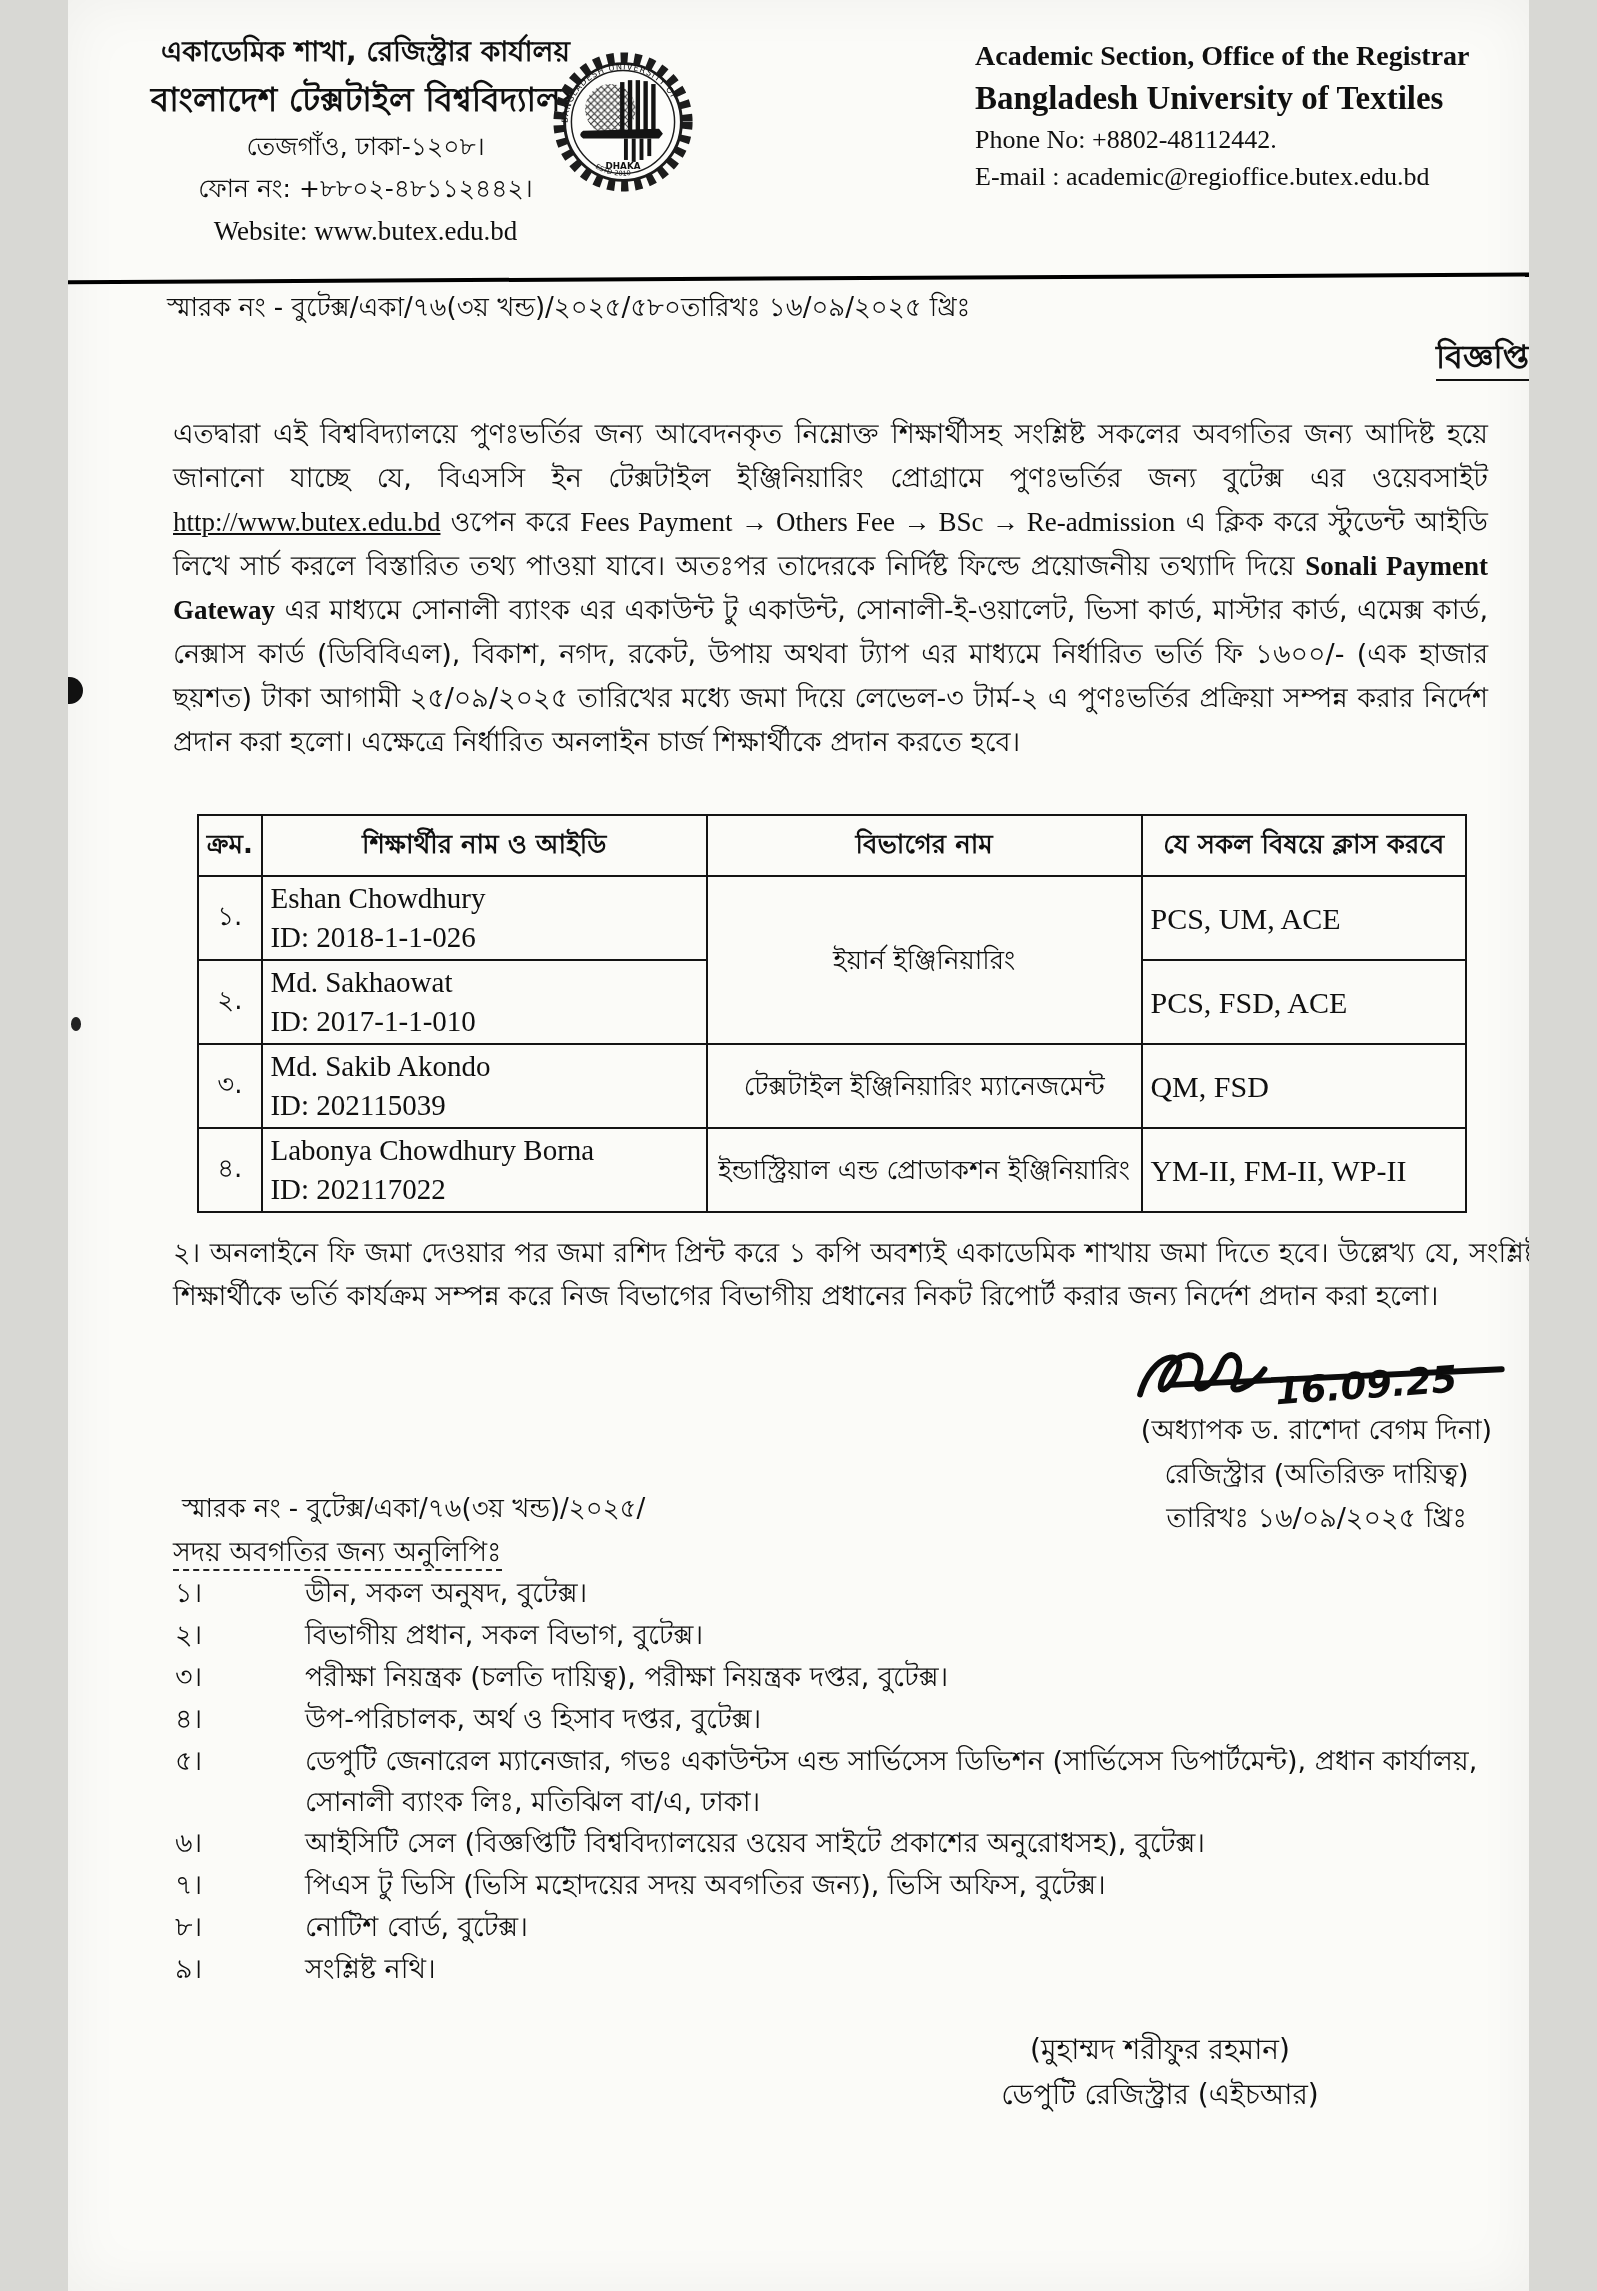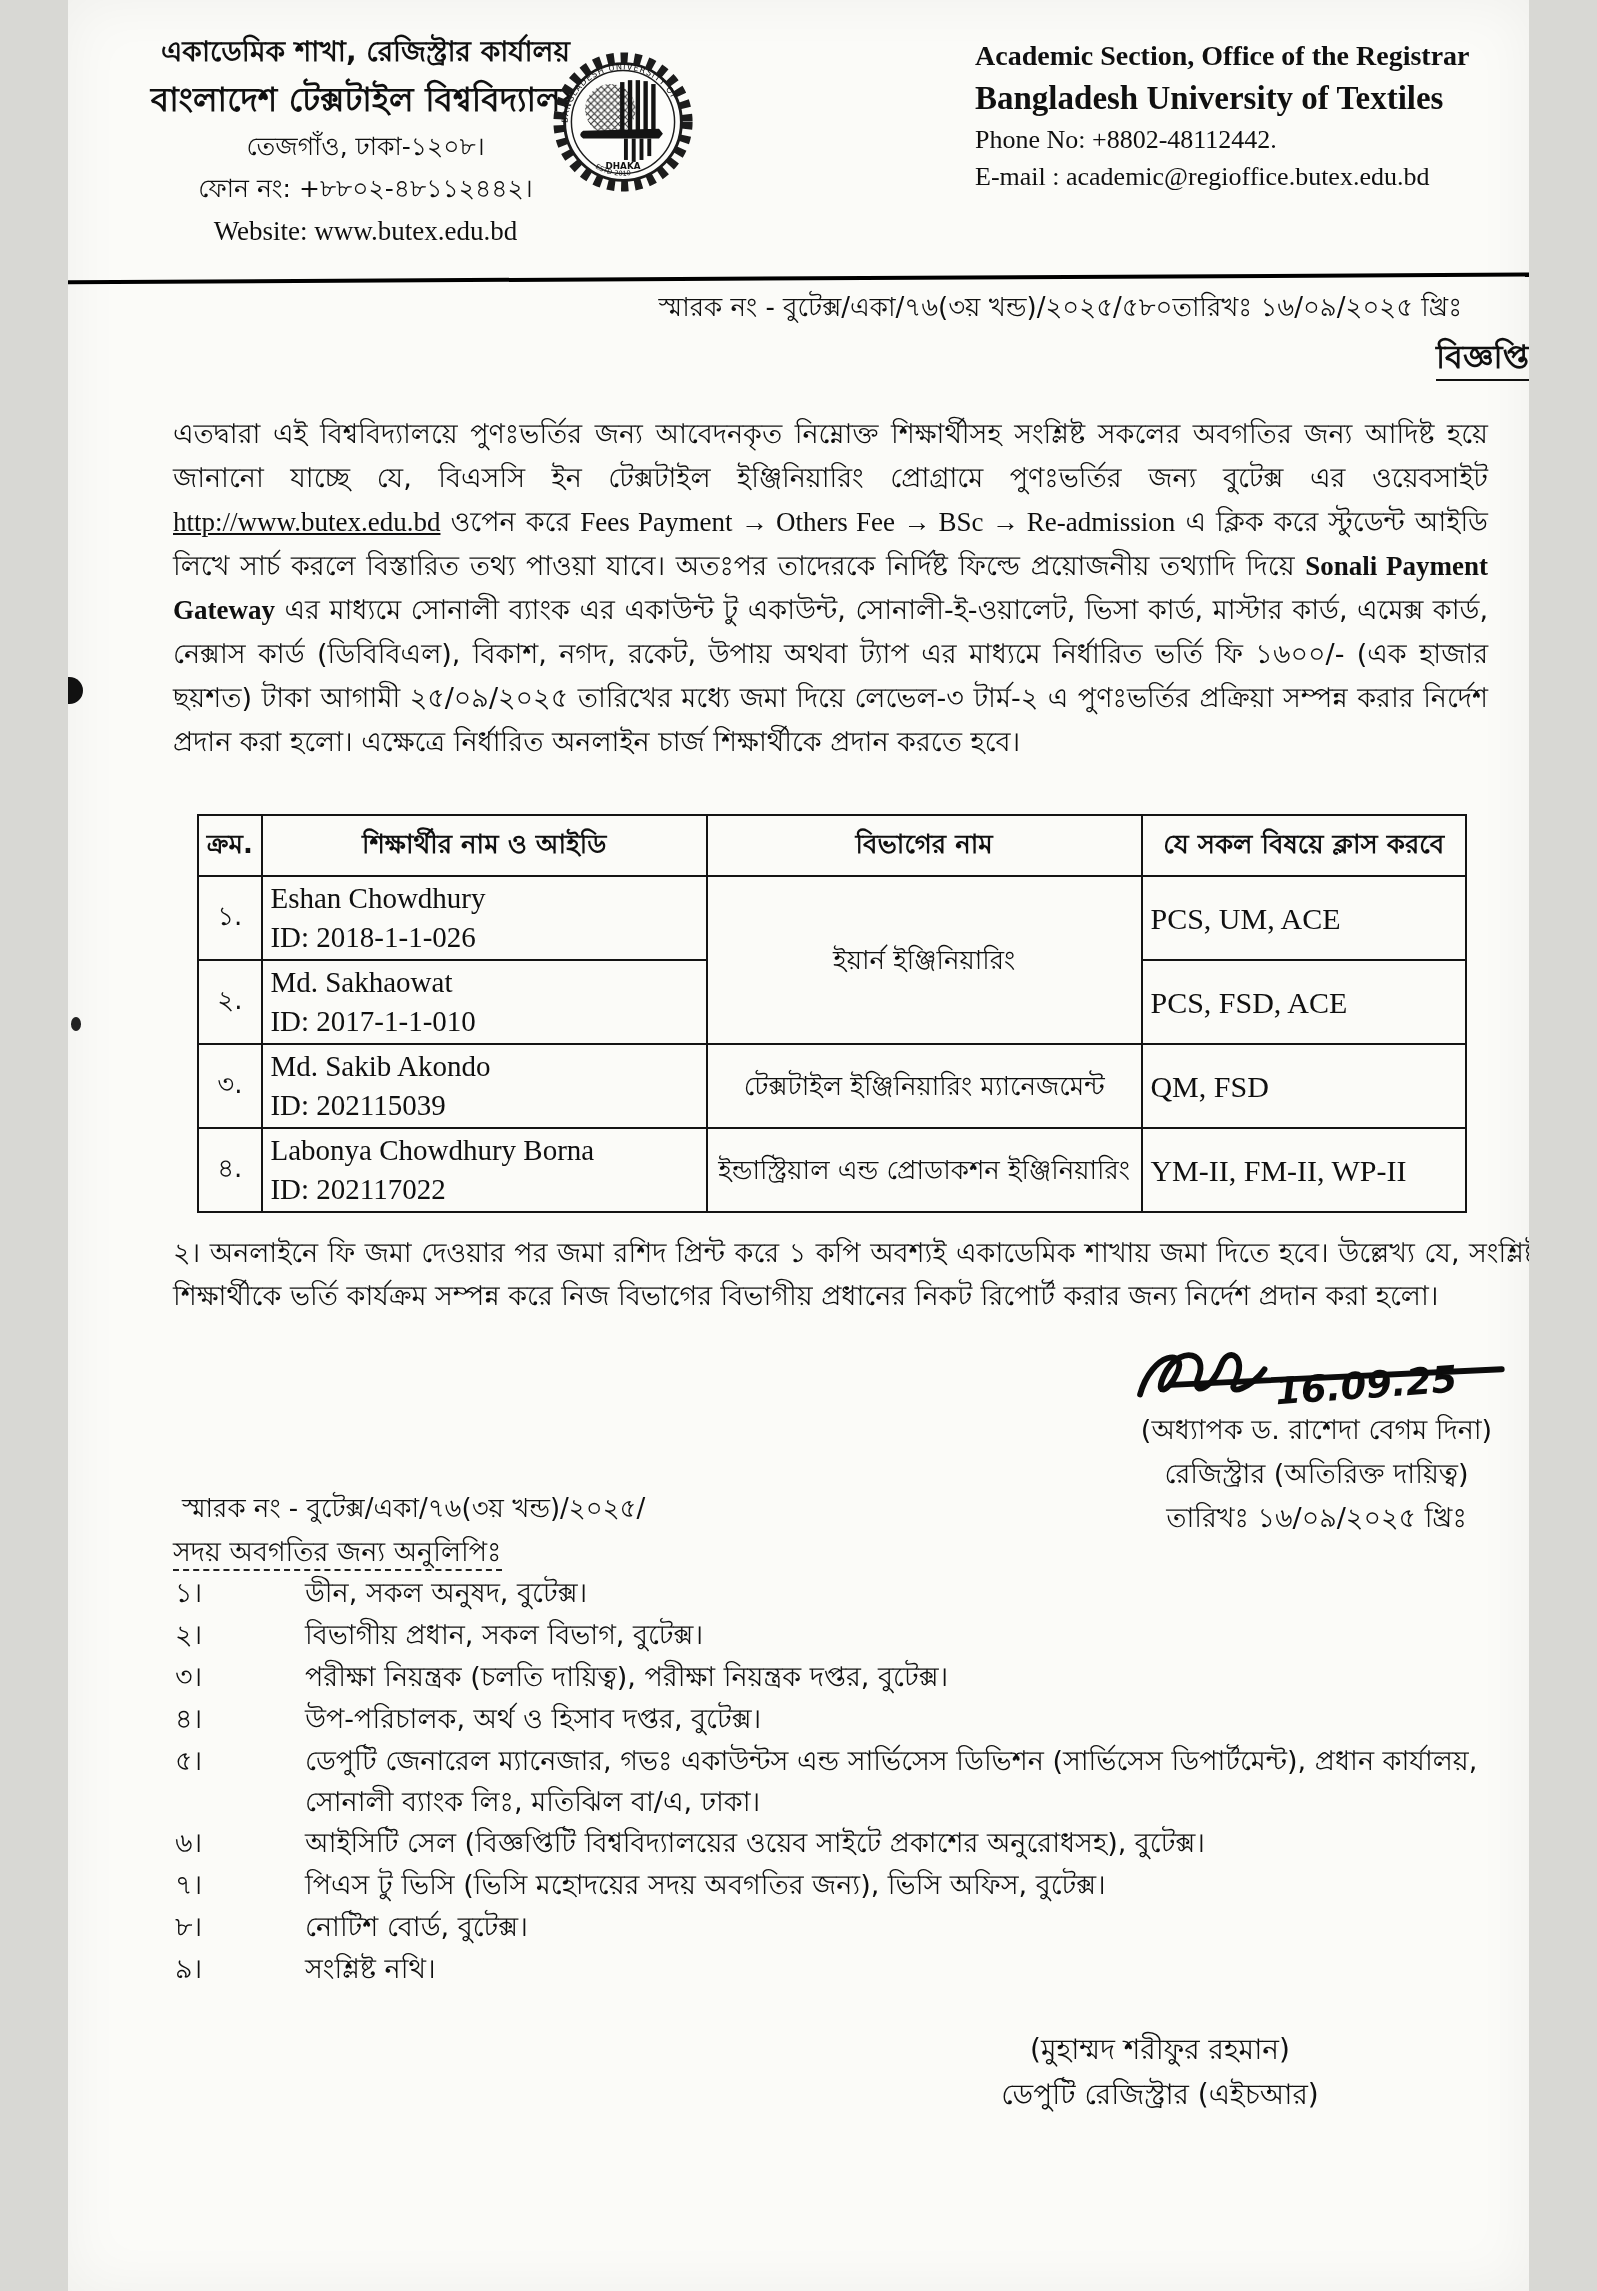--- a/index.html
+++ b/index.html
@@ -18,22 +18,22 @@
   .logo-wrap{position:absolute;left:482px;top:49px;width:146px;height:146px;}
   .hdr-right{position:absolute;left:907px;top:35px;width:634px;text-align:left;
              font-family:"Liberation Serif","DejaVu Serif",serif;}
   .hdr-right .l1{font-size:28px;font-weight:bold;line-height:41px;}
   .hdr-right .l2{font-size:33px;font-weight:bold;line-height:45px;font-family:Liberation Serif, serif;}
   .hdr-right .l3,.hdr-right .l4,.hdr-right .l5{font-size:26px;line-height:37px;}
 
   .rule{position:absolute;left:-9.8px;top:276px;width:1619px;height:3.9px;background:#000;
         transform:rotate(-0.3deg);}
 
-  .memo-row{position:absolute;left:107px;top:287px;width:1287px;display:flex;
-            justify-content:flex-end;font-size:26px;}
+  .memo-row{position:absolute;left:99px;top:287px;width:1287px;display:flex;
+            justify-content:flex-start;font-size:26px;}
   .title{position:absolute;left:0;top:332px;width:100%;text-align:right;
          font-size:32px;font-weight:bold;}
   .title span{border-bottom:2.9px solid #111;padding-bottom:2.9px;}
 
   .para1{position:absolute;left:105px;top:412px;width:1315px;font-size:27px;
          line-height:44px;text-align:justify;}
   .url{font-family:"Liberation Serif",serif;text-decoration:underline;}
   .en{font-family:"Liberation Serif",serif;}
 
   

